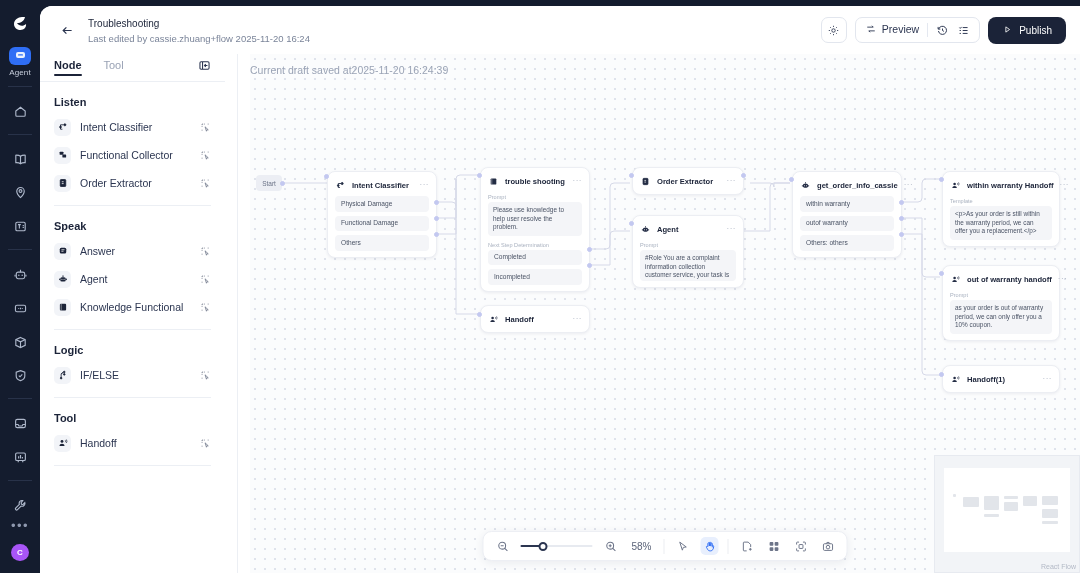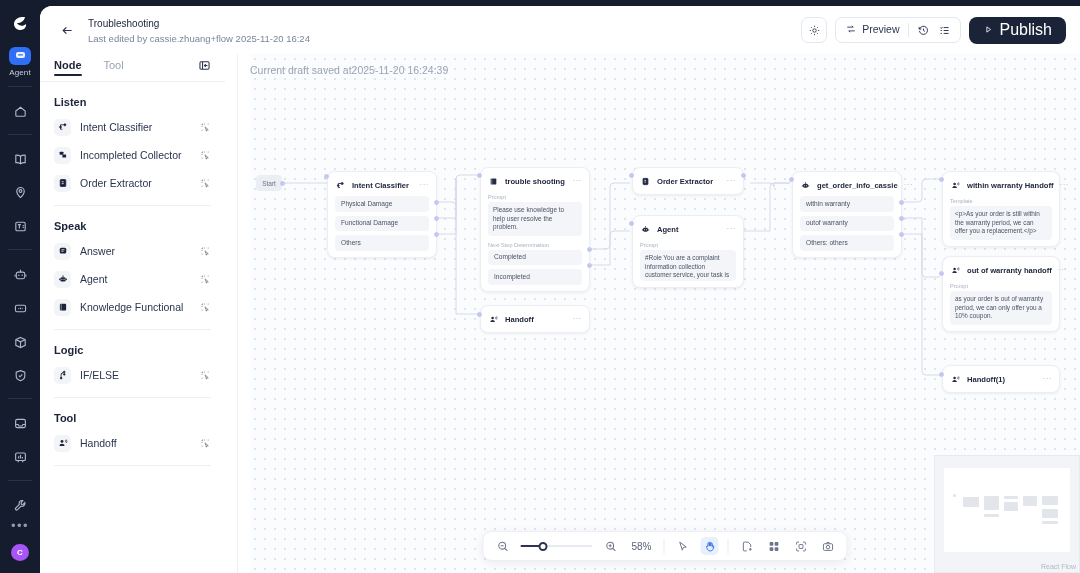--- a/index.html
+++ b/index.html
@@ -66,21 +66,21 @@
     background: #fff; display: flex; align-items: center; justify-content: center; color: #3d465e;
   }
   .pill-group {
     height: 26px; border: 1px solid #e2e6ee; border-radius: 7px; background: #fff;
     display: flex; align-items: center; padding: 0 9px; gap: 8px; color: #2b3550;
   }
   .pill-item { display: flex; align-items: flex-start; gap: 5px; font-size: 10.5px; color: #2b3550; }
   .pill-div { width: 1px; height: 14px; background: #e4e8f0; }
   .publish-btn {
     height: 27px; border-radius: 8px; background: #1b2338; color: #fff;
-    display: flex; align-items: center; gap: 6px; padding: 0 14px; font-size: 16px;
+    display: flex; align-items: center; gap: 6px; padding: 0 14px; font-size: 10px;
   }
 
   
   .body { display: flex; height: 519px; gap: 12px; }
 
   
   .sidebar { width: 185px; background: #fff; display: flex; flex-direction: column; flex: none; }
   .tabs { display: flex; align-items: center; height: 27px; padding: 0 14px; position: relative; }
   .tab { font-size: 11px; color: #9aa3b5; margin-right: 22px; position: relative; padding-bottom: 5px; }
   .tab.active { color: #1b2338; font-weight: bold; }
@@ -361,21 +361,21 @@
                 </svg>
             </div>
           </div>
           <div class="node-row">
             <div class="node-ico">
               <svg width="10" height="10" viewBox="0 0 16 16" fill="currentColor">
                   <rect x="2.6" y="2.6" width="6" height="5" rx="1"></rect>
                   <rect x="7" y="7" width="6" height="5" rx="1"></rect>
                 </svg>
             </div>
-            <div class="node-label">Incompleted Collector</div>
+            <div class="node-label">Functional Collector</div>
             <div class="node-add">
               <svg width="11" height="11" viewBox="0 0 16 16" fill="none" stroke="currentColor" stroke-width="1.2">
                   <path d="M3 3h4M3 3v4" stroke-dasharray="1.4 1.2"></path>
                   <path d="M12.6 3h-2M3 12.6v-2" stroke-dasharray="1.4 1.2"></path>
                   <path d="M7.4 7 12 11.4h-2l-.6 2z"></path>
                 </svg>
             </div>
           </div>
           <div class="node-row">
             <div class="node-ico">
@@ -650,21 +650,21 @@
                 </svg>
             </span>
             <span class="nh-title">within warranty Handoff</span>
             <span class="nh-dots">···</span>
           </div>
           <div class="field-label">Template</div>
           <div class="para">&lt;p&gt;As your order is still within the warranty period, we can offer you a replacement.&lt;/p&gt;</div>
         </div>
         <div class="port solid" style="left:689px; top:122.5px;"></div>
 
-        <div class="node" style="left:692px; top:202px; width:118px;">
+        <div class="node" style="left:692px; top:211px; width:118px;">
           <div class="node-head">
             <span class="nh-icon">
               <svg width="9" height="9" viewBox="0 0 16 16" fill="currentColor">
                   <circle cx="6.4" cy="5.4" r="2.3"></circle>
                   <path d="M2.4 12.6c0-2.3 1.8-3.6 4-3.6s4 1.3 4 3.6z"></path>
                   <path d="M11.6 3.6a3 3 0 0 1 0 3.2M13.4 2.4a5 5 0 0 1 0 5.6" fill="none" stroke="currentColor" stroke-width="1.1"></path>
                 </svg>
             </span>
             <span class="nh-title">out of warranty handoff</span>
             <span class="nh-dots">···</span>

